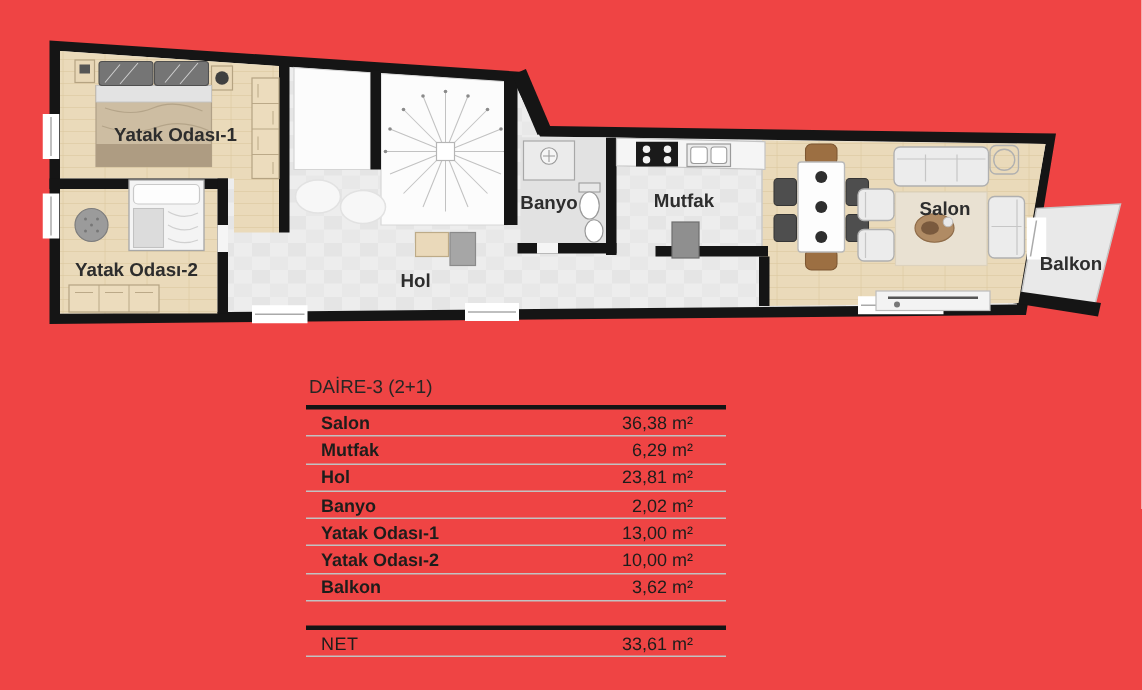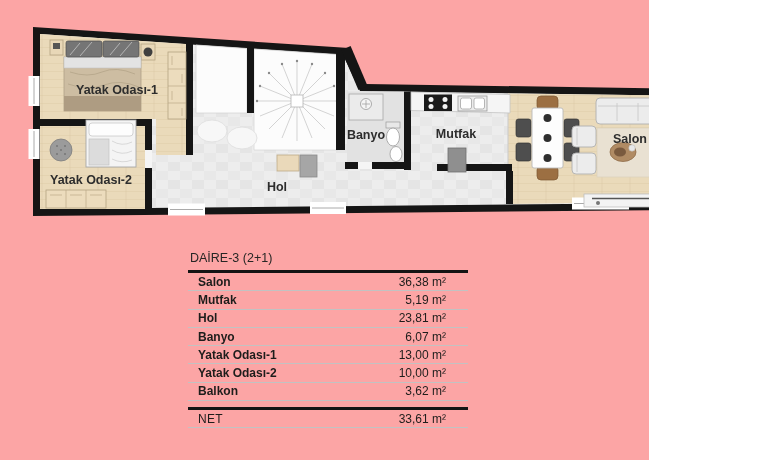--- a/index.html
+++ b/index.html
@@ -1,27 +1,27 @@
 <!DOCTYPE html>
 <html><head>
 <meta charset="utf-8">
 <style>
   html,body{margin:0;padding:0;background:#ffffff;}
   body{width:761px;height:460px;font-family:"Liberation Sans",sans-serif;}
-  .stage{position:relative;width:649px;height:460px;overflow:hidden;background:#fca5a5;}
+  .stage{position:relative;width:761px;height:460px;overflow:hidden;background:#ef4444;}
   svg.plan{position:absolute;left:0;top:0;}
   .lbl{font-family:"Liberation Sans",sans-serif;font-weight:bold;font-size:12.5px;fill:#2d2d2d;text-anchor:middle;}
 
-  .area-table{position:absolute;left:188px;top:251px;width:280px;color:#1d1d1b;}
+  .area-table{position:absolute;left:204px;top:251px;width:280px;color:#1d1d1b;}
   .t-title{font-size:12.5px;padding:0 0 5px 2px;border-bottom:3px solid #141414;color:#262624;}
   .row{box-sizing:border-box;height:18.3px;display:flex;justify-content:space-between;align-items:center;
        border-bottom:1px solid #c2c2c2;padding:0 22px 0 10px;font-size:12px;}
   .rlabel{font-weight:bold;white-space:nowrap;}
   .rvalue{font-weight:normal;white-space:nowrap;}
-  .t-summary{border-top:3px solid #141414;margin-top:6px;}
+  .t-summary{border-top:3px solid #141414;margin-top:16px;}
   .t-summary .row.net .rlabel{font-weight:normal;letter-spacing:.3px;}
   .t-summary .row.gross .rlabel{font-weight:bold;}
 </style>
 </head>
 <body>
 
 <div class="stage">
 
   <svg class="plan" width="761" height="248" viewBox="0 0 761 248">
     <defs>
@@ -255,29 +255,29 @@
 
   <div class="area-table">
     <div class="t-title">DAİRE-3 (2+1)</div>
     <div class="t-rows">
       <div class="row">
         <span class="rlabel">Salon</span>
         <span class="rvalue">36,38 m²</span>
       </div>
       <div class="row">
         <span class="rlabel">Mutfak</span>
-        <span class="rvalue">5,19 m²</span>
+        <span class="rvalue">6,29 m²</span>
       </div>
       <div class="row">
         <span class="rlabel">Hol</span>
         <span class="rvalue">23,81 m²</span>
       </div>
       <div class="row">
         <span class="rlabel">Banyo</span>
-        <span class="rvalue">6,07 m²</span>
+        <span class="rvalue">2,02 m²</span>
       </div>
       <div class="row">
         <span class="rlabel">Yatak Odası-1</span>
         <span class="rvalue">13,00 m²</span>
       </div>
       <div class="row">
         <span class="rlabel">Yatak Odası-2</span>
         <span class="rvalue">10,00 m²</span>
       </div>
       <div class="row">

